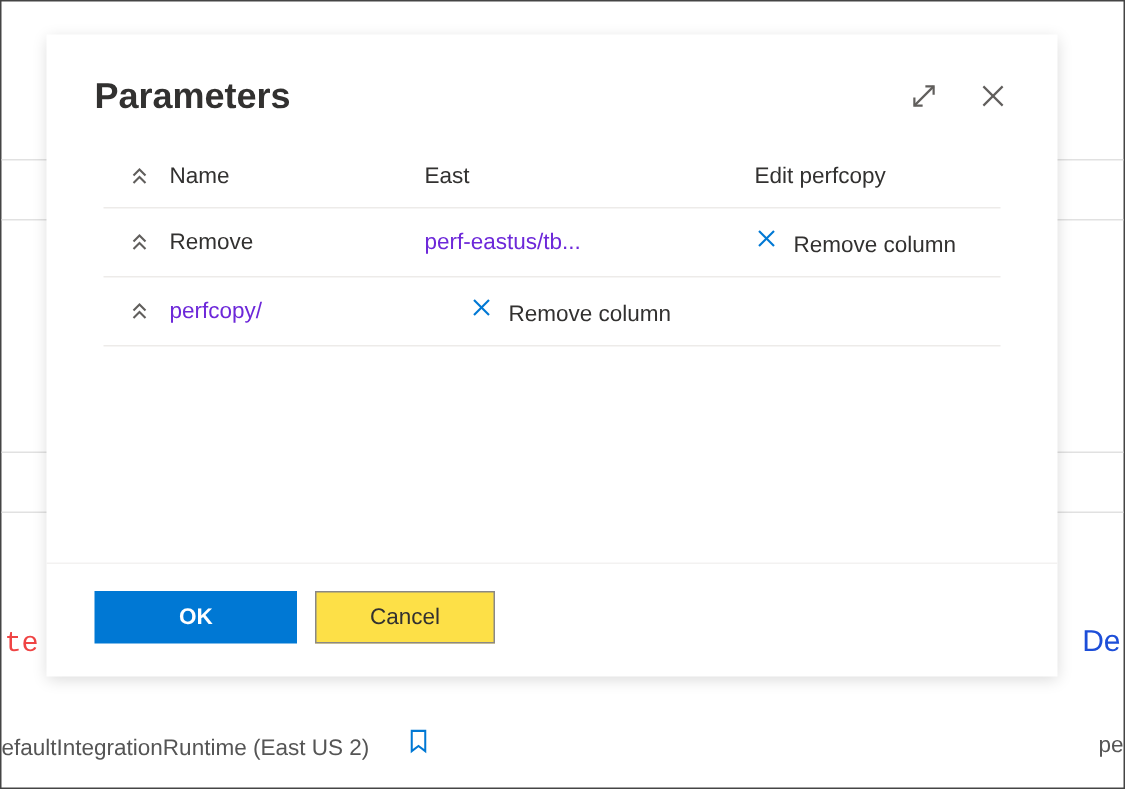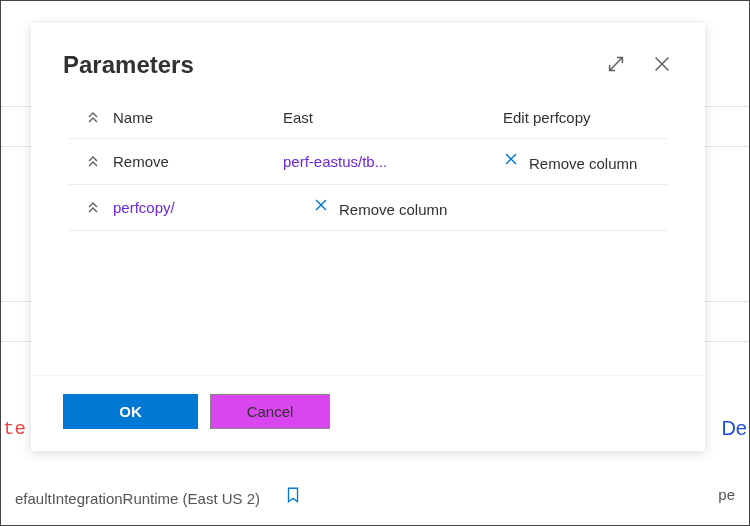--- a/index.html
+++ b/index.html
@@ -50,23 +50,23 @@
       bottom: 85px;
       font-size: 20px;
       color: #1d4ed8;
     }
     .bg-bottom-row {
       position: absolute;
       bottom: 18px;
       left: 0;
       right: 0;
       display: flex;
-      align-items: flex-start;
+      align-items: center;
       justify-content: space-between;
-      padding: 0 14px;
+      padding: 0 0;
       font-size: 15px;
       color: #555;
     }
     .bookmark-icon {
       display: inline-block;
       margin-left: 20px;
       color: #0078d4;
     }
     .dialog {
       position: absolute;
@@ -156,21 +156,21 @@
       background: #0078d4;
       color: #ffffff;
       border: none;
       padding: 9px 0;
       width: 135px;
       font-size: 15px;
       font-weight: 600;
       cursor: pointer;
     }
     .btn-secondary {
-      background: #d946ef;
+      background: #fde047;
       color: #323130;
       border: 1px solid #8a8886;
       padding: 8px 0;
       width: 120px;
       font-size: 15px;
       cursor: pointer;
     }
   </style>
 </head>
 <body>

